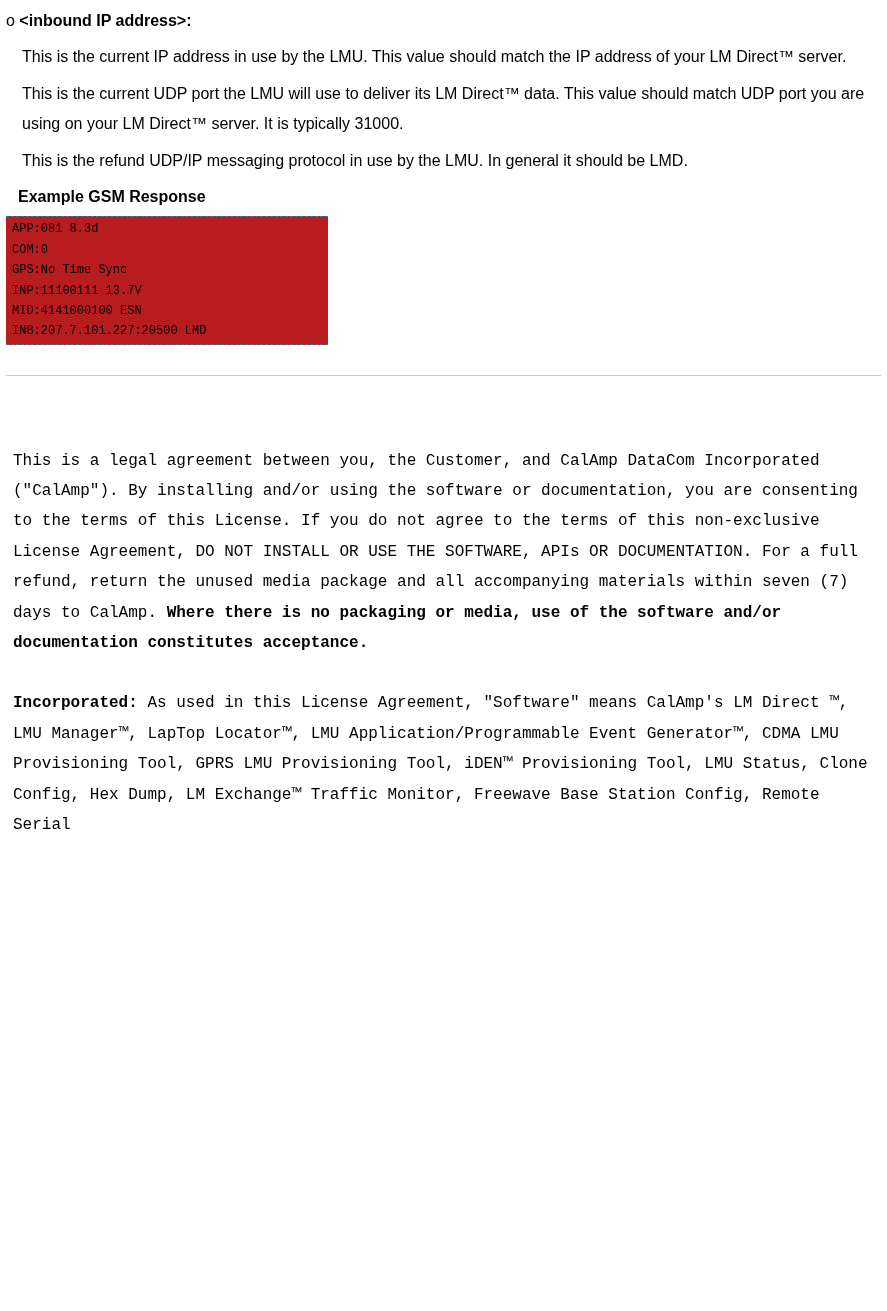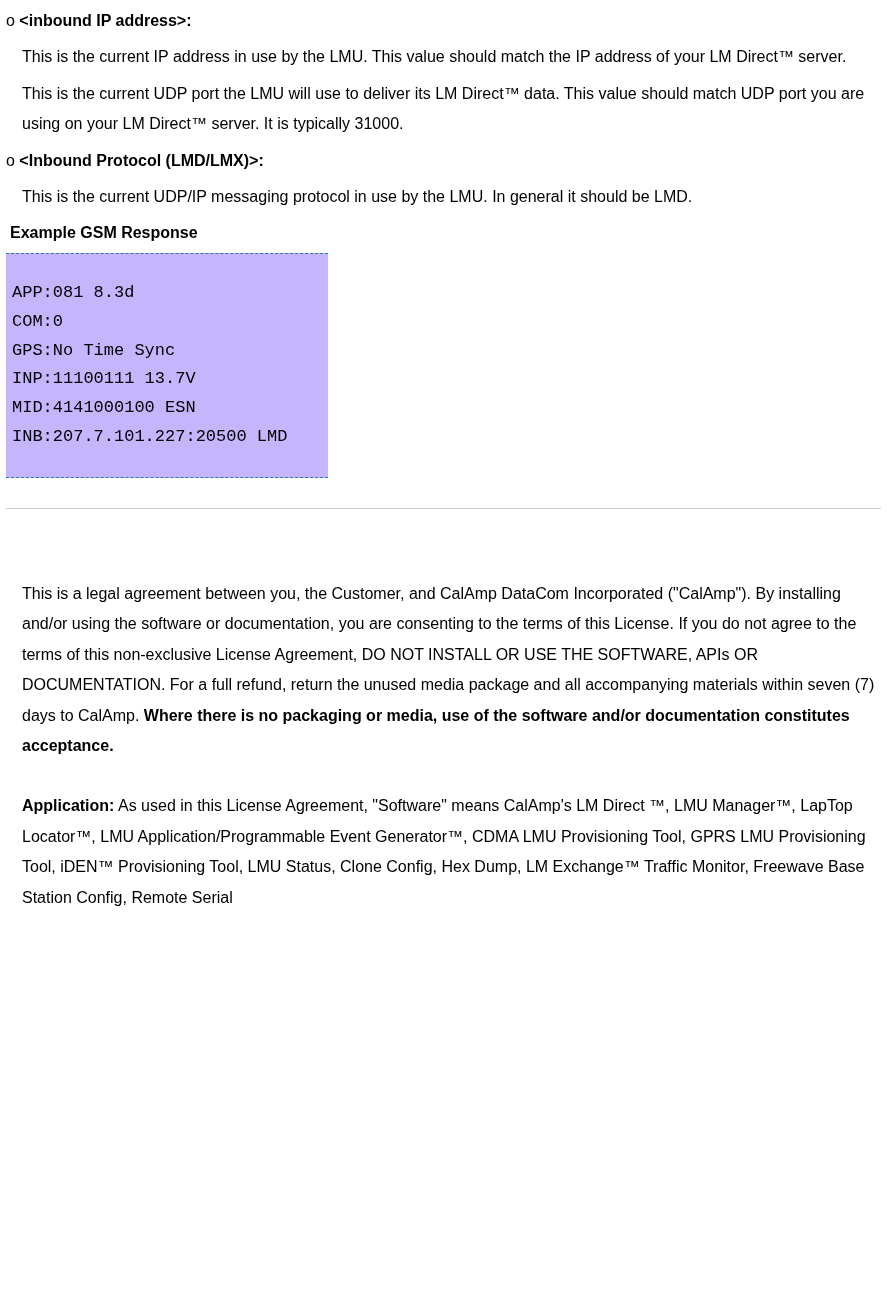--- a/index.html
+++ b/index.html
@@ -16,76 +16,74 @@
   }
   .section-label .bold {
     font-weight: bold;
     margin-top: 7px;
   }
   .desc {
     margin: 6px 0 6px 16px;
   }
   .bold-line {
     font-weight: bold;
-    margin: 4px 4px;
+    margin: 4px 12px;
   }
   .code-block {
     font-family: "Courier New", Courier, monospace;
-    background: #c4b5fd;
+    background: #b91c1c;
     border-top: 1px dashed #2e75b6;
     border-bottom: 1px dashed #2e75b6;
-    padding: 25px 6px;
+    padding: 2px 6px;
     width: 310px;
     white-space: pre;
     line-height: 1.7;
     margin: 4px 0 30px 0;
-    font-size: 17px;
+    font-size: 12px;
   }
   hr.divider {
     border: none;
     border-top: 1px solid #ccc;
     margin: 30px 0 70px 0;
   }
   .para {
-    margin: 0 0 30px 16px;
+    margin: 0 0 30px 7px;
+    font-family: Liberation Mono, monospace;
   }
   .para .bold {
     font-weight: bold;
   }
 </style>
 </head>
 <body>
 
 <div>
   <p class="section-label">
     <span>o </span><span class="bold">&lt;inbound IP address&gt;:</span>
   </p>
   <p class="desc">This is the current IP address in use by the LMU. This value should match the IP address of your LM Direct™ server.</p>
 </div>
 
 <div>
   <p class="desc">This is the current UDP port the LMU will use to deliver its LM Direct™ data. This value should match UDP port you are using on your LM Direct™ server. It is typically 31000.</p>
 </div>
 
 <div>
-  <p class="section-label">
-    <span>o </span><span class="bold">&lt;Inbound Protocol (LMD/LMX)&gt;:</span>
-  </p>
-  <p class="desc">This is the current UDP/IP messaging protocol in use by the LMU. In general it should be LMD.</p>
+  <p class="desc">This is the refund UDP/IP messaging protocol in use by the LMU. In general it should be LMD.</p>
 </div>
 
 <p class="bold-line">Example GSM Response</p>
 <div class="code-block">APP:081 8.3d
 COM:0
 GPS:No Time Sync
 INP:11100111 13.7V
 MID:4141000100 ESN
 INB:207.7.101.227:20500 LMD</div>
 
 <hr class="divider">
 
 <p class="para">
   <span>This is a legal agreement between you, the Customer, and CalAmp DataCom Incorporated ("CalAmp"). By installing and/or using the software or documentation, you are consenting to the terms of this License. If you do not agree to the terms of this non-exclusive License Agreement, DO NOT INSTALL OR USE THE SOFTWARE, APIs OR DOCUMENTATION. For a full refund, return the unused media package and all accompanying materials within seven (7) days to CalAmp. </span><span class="bold">Where there is no packaging or media, use of the software and/or documentation constitutes acceptance.</span>
 </p>
 
 <p class="para">
-  <span class="bold">Application:</span><span> As used in this License Agreement, "Software" means CalAmp's LM Direct ™, LMU Manager™, LapTop Locator™, LMU Application/Programmable Event Generator™, CDMA LMU Provisioning Tool, GPRS LMU Provisioning Tool, iDEN™ Provisioning Tool, LMU Status, Clone Config, Hex Dump, LM Exchange™ Traffic Monitor, Freewave Base Station Config, Remote Serial</span>
+  <span class="bold">Incorporated:</span><span> As used in this License Agreement, "Software" means CalAmp's LM Direct ™, LMU Manager™, LapTop Locator™, LMU Application/Programmable Event Generator™, CDMA LMU Provisioning Tool, GPRS LMU Provisioning Tool, iDEN™ Provisioning Tool, LMU Status, Clone Config, Hex Dump, LM Exchange™ Traffic Monitor, Freewave Base Station Config, Remote Serial</span>
 </p>
 
 </body></html>

